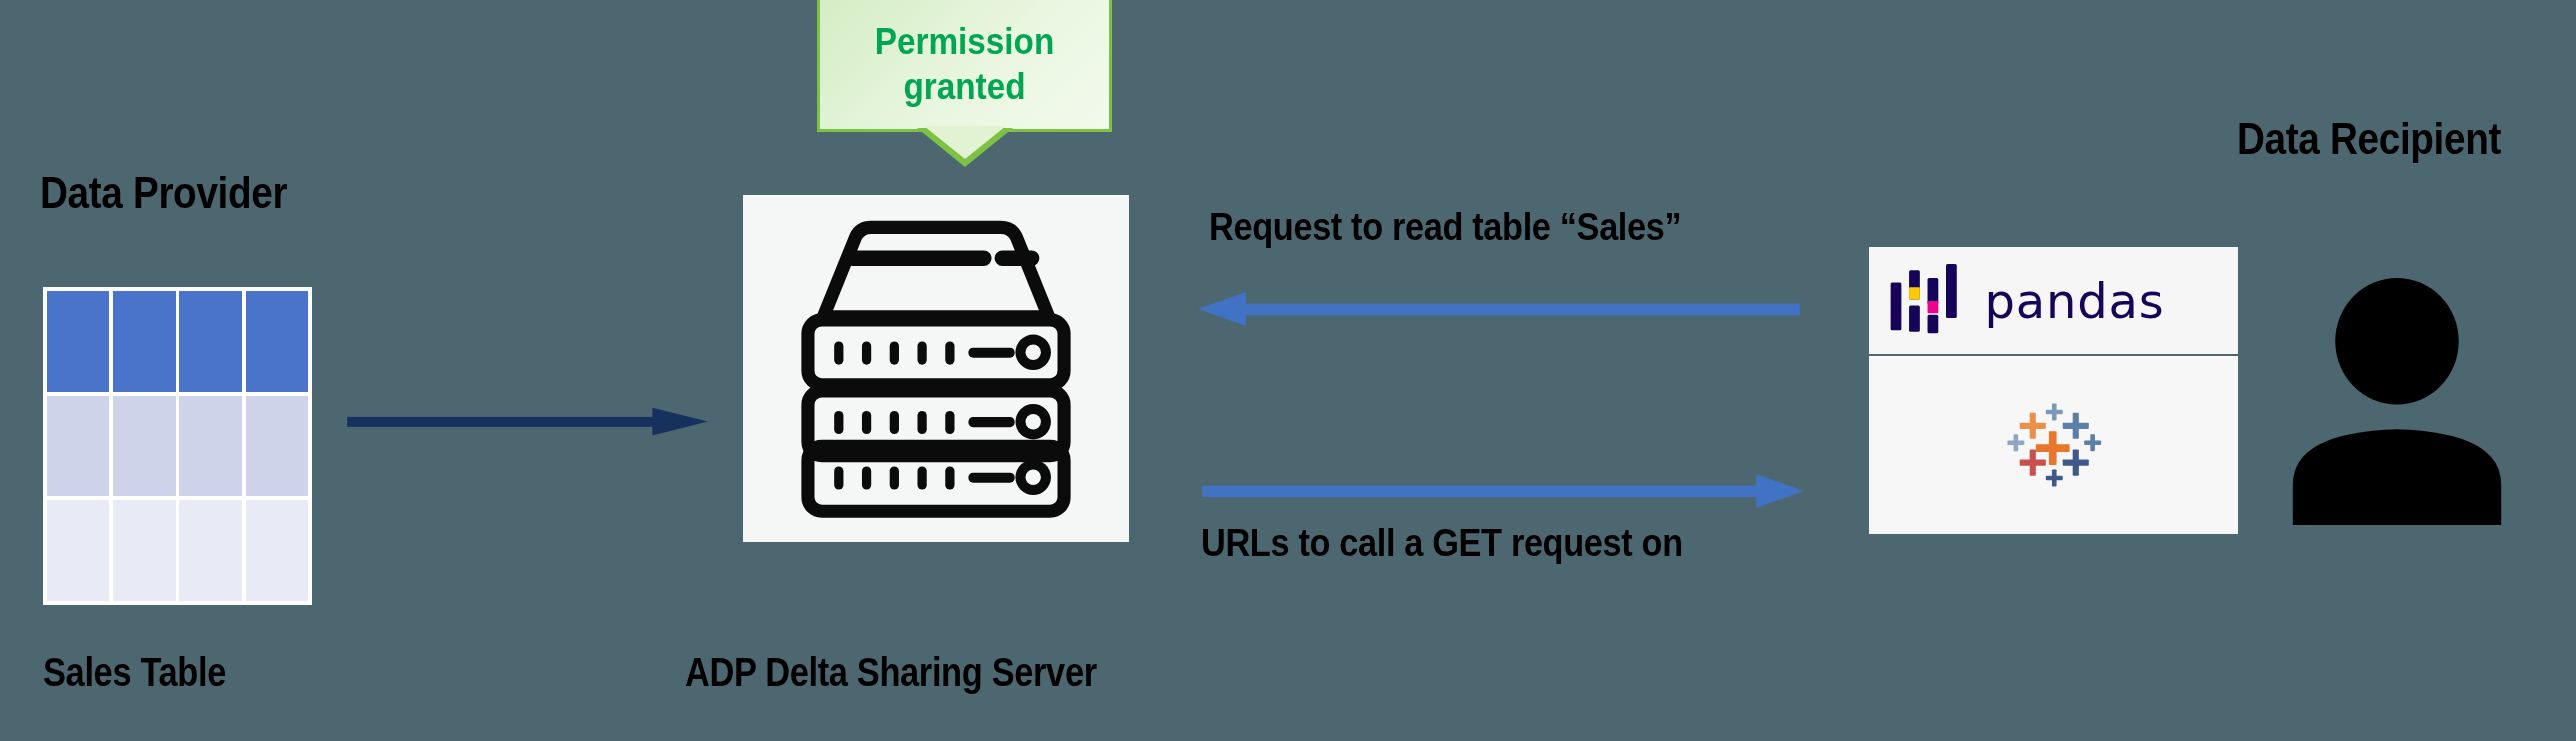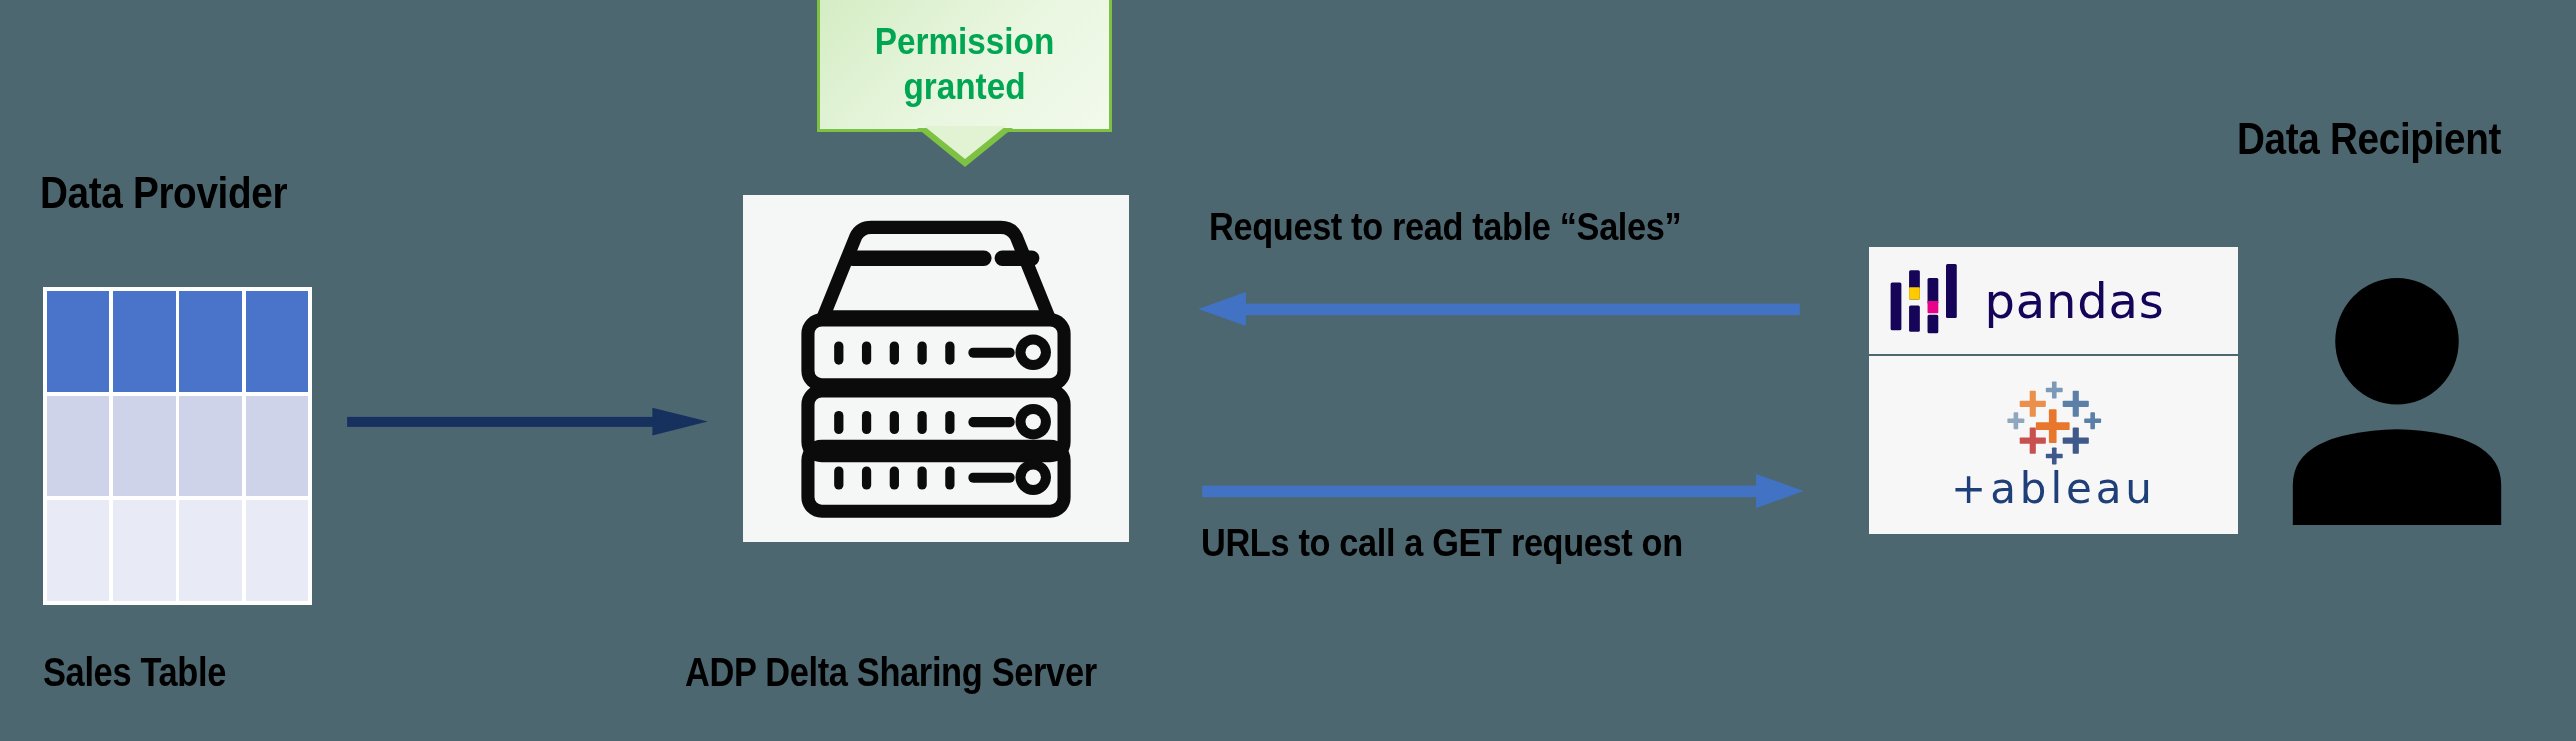--- a/index.html
+++ b/index.html
@@ -423,21 +423,20 @@
           <g fill="#8fa6c0">
             <rect x="12" y="42" width="6" height="22" rx="1"></rect>
             <rect x="4" y="50" width="22" height="6" rx="1"></rect>
           </g>
 
           <g fill="#5b7fa6">
             <rect x="112" y="42" width="6" height="22" rx="1"></rect>
             <rect x="104" y="50" width="22" height="6" rx="1"></rect>
           </g>
         </svg>
-        <span class="tableau-word">+ableau</span>
       </div>
     </div>
   </div>
 
   <svg id="person-icon" viewBox="0 0 290 320">
     <ellipse cx="145" cy="82" rx="80" ry="82" fill="#000000"></ellipse>
     <path d="M 10 320 L 10 268 Q 10 200 145 196 Q 280 200 280 268 L 280 320 Z" fill="#000000"></path>
   </svg>
 
 </div>

